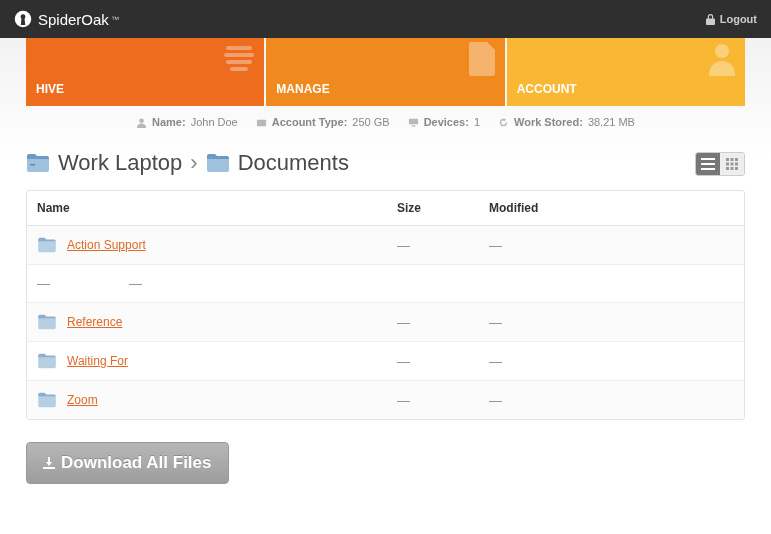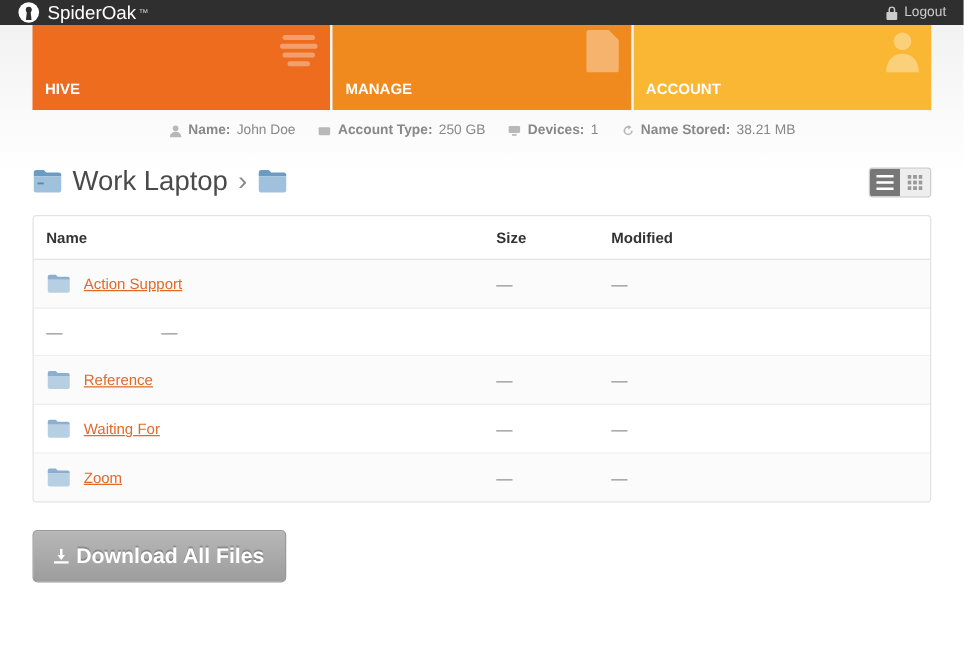--- a/index.html
+++ b/index.html
@@ -1,23 +1,23 @@
 <!DOCTYPE html>
 <html><head>
 <meta charset="utf-8">
 <style>
   * { margin: 0; padding: 0; box-sizing: border-box; }
   body { font-family: "Helvetica Neue", Arial, sans-serif; background: #fff; width: 771px; }
   
   
-  .topbar { background: #2f2f2f; height: 20px; display: flex; align-items: center; justify-content: space-between; padding: 0 14px; }
+  .topbar { background: #2f2f2f; height: 38px; display: flex; align-items: center; justify-content: space-between; padding: 0 14px; }
   .brand { display: flex; align-items: center; color: #fff; font-size: 15px; font-weight: 500; }
   .brand .tm { font-size: 8px; vertical-align: super; margin-left: 2px; color: #ccc; }
   .brand-icon { width: 18px; height: 18px; margin-right: 6px; }
-  .logout { color: #ccc; font-size: 11px; display: flex; align-items: center; cursor: pointer; }
+  .logout { color: #ccc; font-size: 11px; display: flex; align-items: center; cursor: pointer; font-weight: bold; }
   .logout svg { width: 9px; height: 11px; margin-right: 5px; fill: #ccc; }
 
   
   .content-wrap { padding: 0 26px; background: linear-gradient(#f2f2f2, #fff 120px); }
   .tabs { display: flex; height: 68px; }
   .tab { flex: 1; color: #fff; font-size: 12px; font-weight: bold; display: flex; align-items: flex-end; padding: 0 10px 10px 10px; position: relative; cursor: pointer; margin-right: 2px; }
   .tab:last-child { margin-right: 0; }
   .tab.hive { background: #ed6c1e; }
   .tab.manage { background: #f08a1f; }
   .tab.share { background: #f7a61e; }
@@ -135,38 +135,39 @@
           <rect x="1" y="2" width="10" height="6" rx="1"></rect>
           <rect x="4" y="9" width="4" height="1.5"></rect>
         </svg>
       <span class="label">Devices:</span>
       <span>1</span>
     </div>
     <div class="item">
       <svg viewBox="0 0 12 12">
           <path d="M6 2 a4 4 0 1 0 4 4 h-1.5 a2.5 2.5 0 1 1 -2.5 -2.5 V5 L9 3 6 1 Z"></path>
         </svg>
-      <span class="label">Name Stored:</span>
+      <span class="label">Work Stored:</span>
       <span>38.21 MB</span>
     </div>
   </div>
 
   <div class="crumb-row">
     <div class="crumbs">
       <svg class="folder-ico" viewBox="0 0 24 20">
         <path class="fldr-top" d="M1 3 a2 2 0 0 1 2 -2 h6 l2 2 h10 a2 2 0 0 1 2 2 v1 H1 Z"></path>
         <path class="fldr-body" d="M1 6 h22 v11 a2 2 0 0 1 -2 2 H3 a2 2 0 0 1 -2 -2 Z"></path>
         <rect x="4" y="11" width="5" height="1.5" fill="#5a86ad"></rect>
       </svg>
       <span class="seg">Work Laptop</span>
       <span class="sep">›</span>
       <svg class="folder-ico" viewBox="0 0 24 20">
         <path class="fldr-top" d="M1 3 a2 2 0 0 1 2 -2 h6 l2 2 h10 a2 2 0 0 1 2 2 v1 H1 Z"></path>
         <path class="fldr-body" d="M1 6 h22 v11 a2 2 0 0 1 -2 2 H3 a2 2 0 0 1 -2 -2 Z"></path>
       </svg>
+      <span class="seg">Documents</span>
     </div>
     <div class="viewtoggle">
       <div class="vbtn active">
         <svg width="14" height="12" viewBox="0 0 14 12">
             <rect y="0" width="14" height="2" fill="#fff"></rect>
             <rect y="5" width="14" height="2" fill="#fff"></rect>
             <rect y="10" width="14" height="2" fill="#fff"></rect>
           </svg>
       </div>
       <div class="vbtn inactive">

